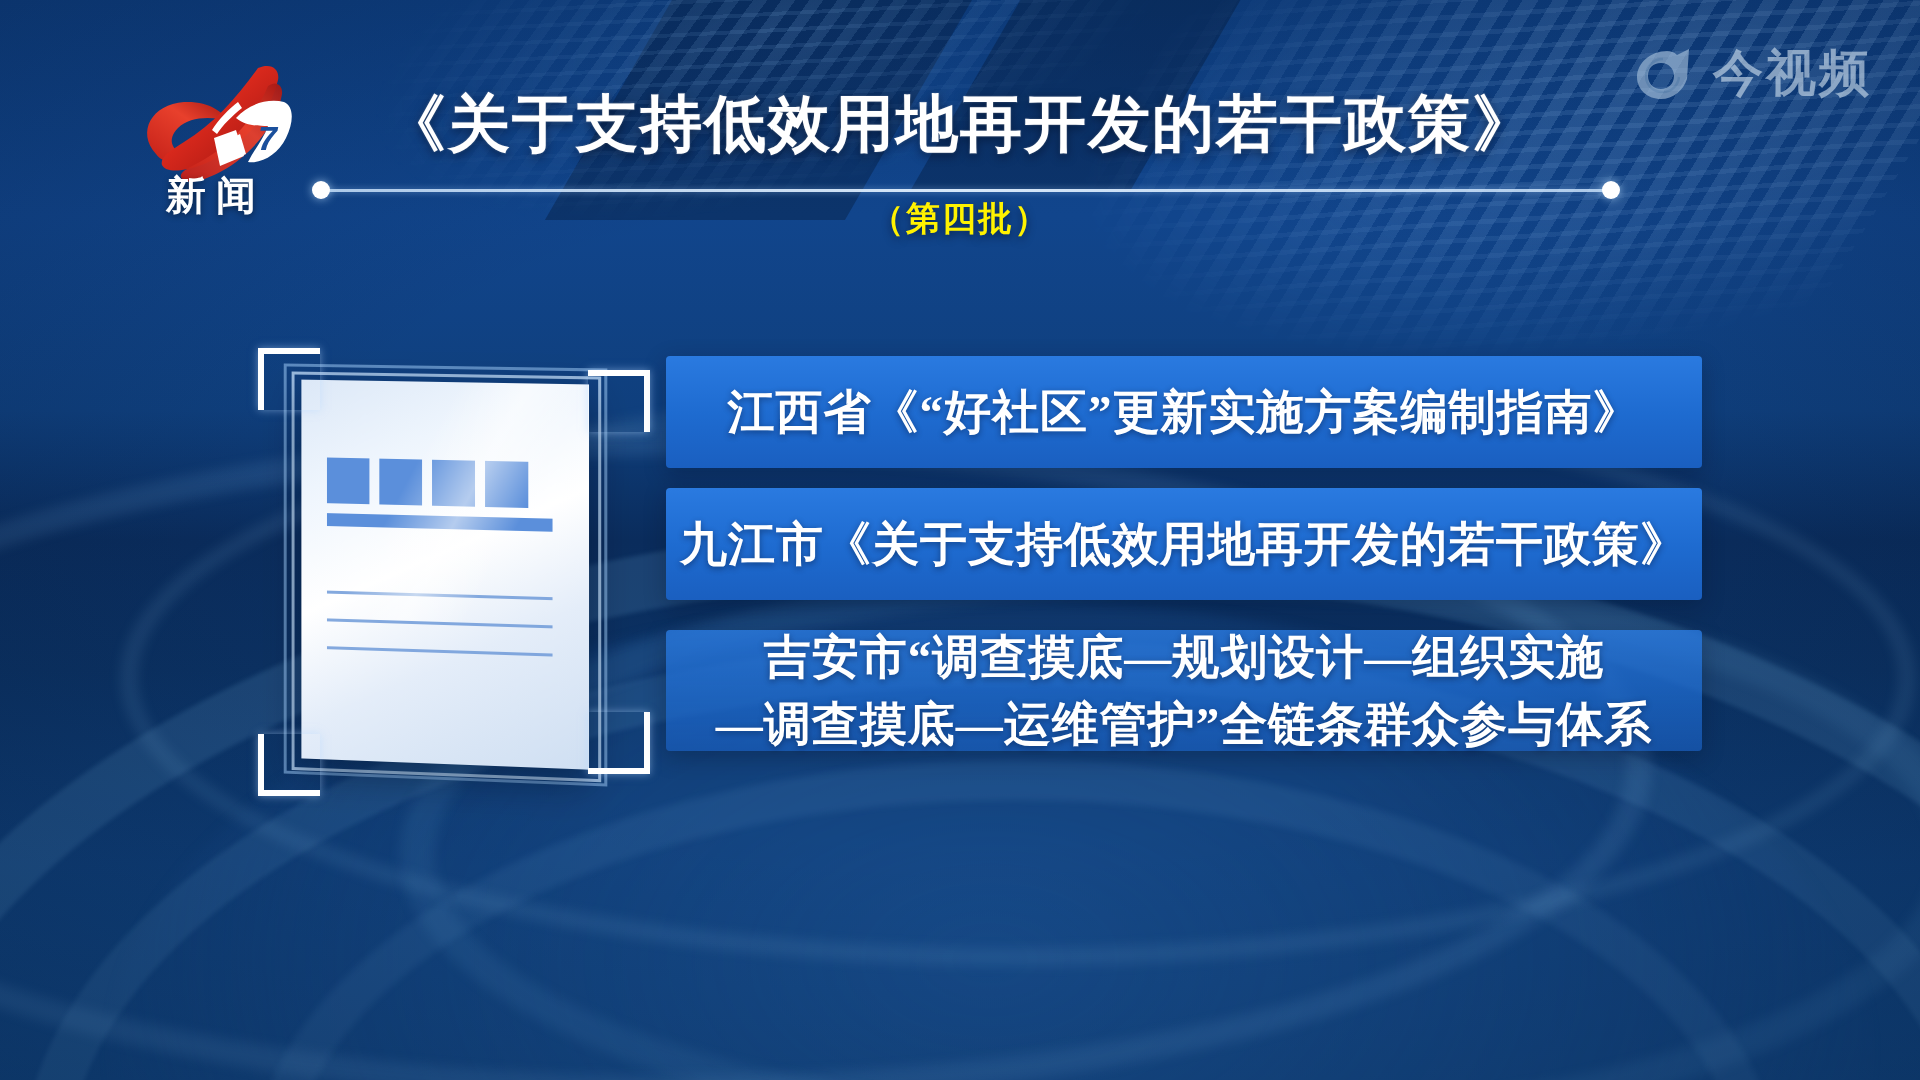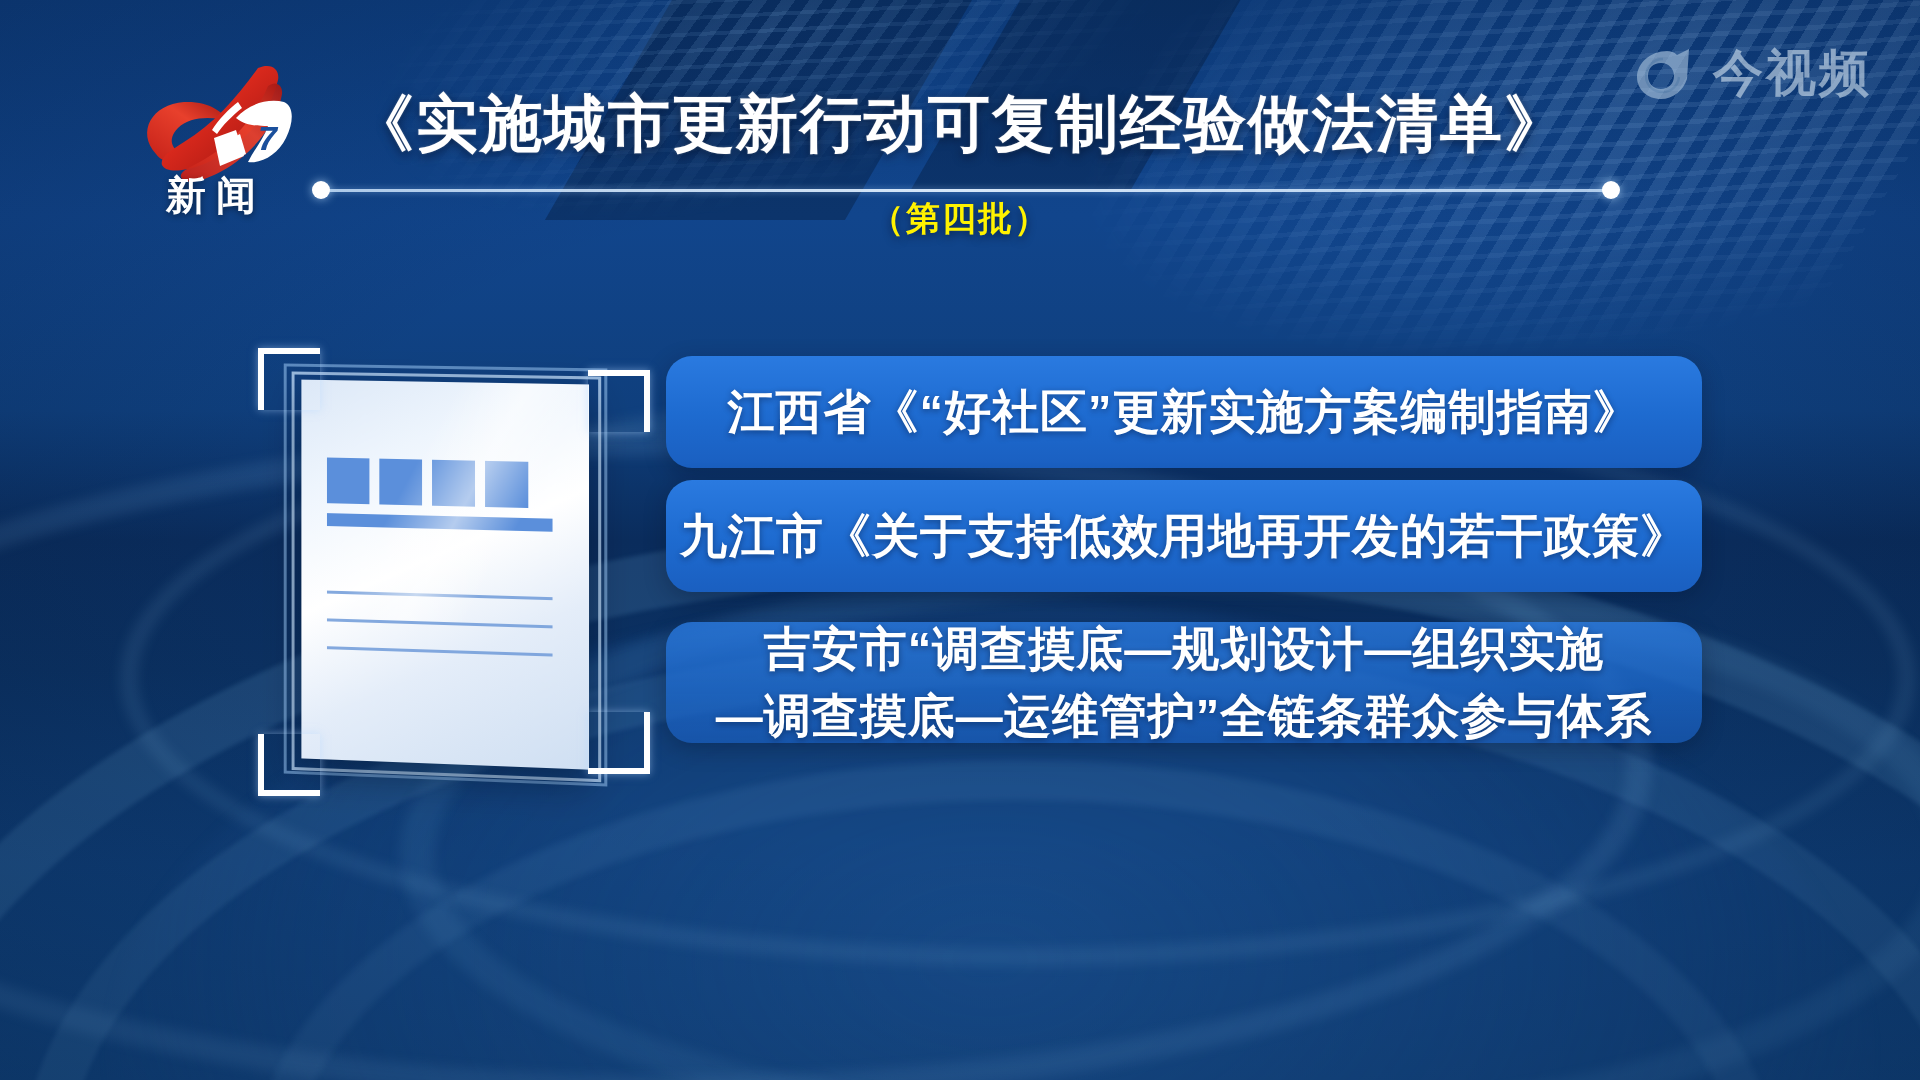--- a/index.html
+++ b/index.html
@@ -298,37 +298,38 @@
   .dl3 { top: 268px; }
 
   
   .bars {
     position: absolute;
     left: 666px; top: 356px;
     width: 1036px;
   }
   .bar {
     position: relative;
-    border-radius: 26px;
+    border-radius: 4px;
     color: #ffffff;
     font-weight: 700;
     text-align: center;
     letter-spacing: 1px;
     display: flex;
     align-items: center;
     justify-content: center;
     box-shadow: 0 6px 22px rgba(3,18,44,.30);
     text-shadow: 0 2px 6px rgba(0,14,40,.45);
+    font-family: Liberation Serif, serif;
   }
   .bar-1, .bar-2 {
     height: 112px;
     font-size: 47px;
     background: linear-gradient(180deg, #2a7ae0 0%, #1e6bd0 52%, #1a5fc0 100%);
   }
-  .bar-2 { margin-top: 12px; }
+  .bar-2 { margin-top: 20px; }
   .bar-3 {
     margin-top: 30px;
     height: 121px;
     font-size: 47px;
     line-height: 1.42;
     flex-direction: column;
     background: linear-gradient(180deg, rgba(42,122,224,0.80) 0%, rgba(30,107,208,0.74) 55%, rgba(26,95,192,0.68) 100%);
   }
   .bar-3 .ln { white-space: nowrap; }
 </style>
@@ -372,21 +373,21 @@
       <path d="M150 40 C 136 74, 110 102, 78 118 C 66 124, 60 128, 64 133 C 70 139, 88 134, 104 125 C 138 106, 160 74, 164 48 C 165 39, 158 34, 150 40 Z" fill="url(#rg2)" opacity=".95"></path>
       <path d="M96 92 L 118 84 L 126 110 L 102 120 Z" fill="#ffffff"></path>
       <path d="M106 96 L 122 88 L 128 108 L 110 116 Z" fill="#ffffff"></path>
       <path d="M94 84 C 100 74, 112 62, 120 56 L 124 62 C 114 70, 104 80, 99 88 Z" fill="#ffffff"></path>
       <path d="M118 72 C 130 58, 150 52, 166 56 C 176 60, 176 76, 168 92 C 160 108, 144 118, 130 116 C 136 104, 146 92, 150 80 C 140 80, 128 80, 118 72 Z" fill="#ffffff"></path>
       <text x="140" y="104" font-family="Liberation Sans, sans-serif" font-size="34" font-weight="700" font-style="italic" fill="#1a4f9c">7</text>
     </svg>
     <div class="logo-text">新闻</div>
   </div>
 
-  <div class="title-main">《实施城市更新行动可复制经验做法清单》</div>
+  <div class="title-main">《关于支持低效用地再开发的若干政策》</div>
   <div class="divider"></div>
   <div class="divider-dot dot-left"></div>
   <div class="divider-dot dot-right"></div>
   <div class="title-sub">（第四批）</div>
 
   <div class="watermark">
     <svg width="60" height="58" viewBox="0 0 60 58">
       <path d="M34 6 C 18 6, 4 18, 4 32 C 4 45, 15 54, 28 54 C 40 54, 50 46, 54 34 L 56 4 L 44 10 C 41 7, 38 6, 34 6 Z M 28 18 C 36 18, 41 24, 41 31 C 41 39, 35 44, 28 44 C 20 44, 15 38, 15 31 C 15 23, 20 18, 28 18 Z" fill="#a8c2dc"></path>
       <path d="M30 14 C 20 14, 13 22, 13 31 C 13 41, 21 47, 30 47 C 38 47, 45 41, 46 32" fill="none" stroke="#8fb0cf" stroke-width="2.4"></path>
     </svg>

